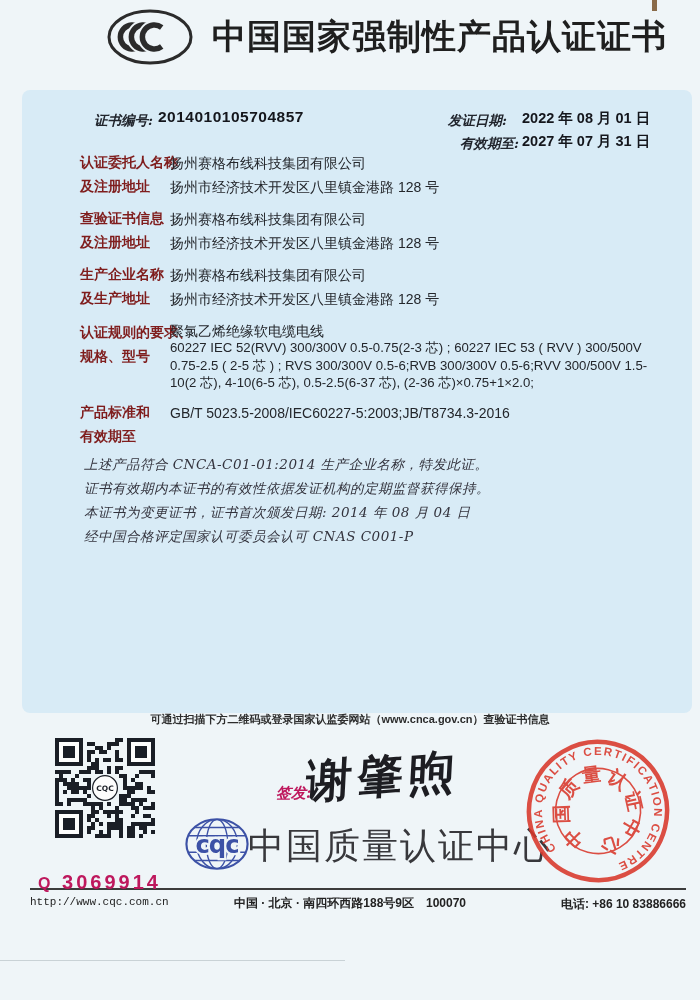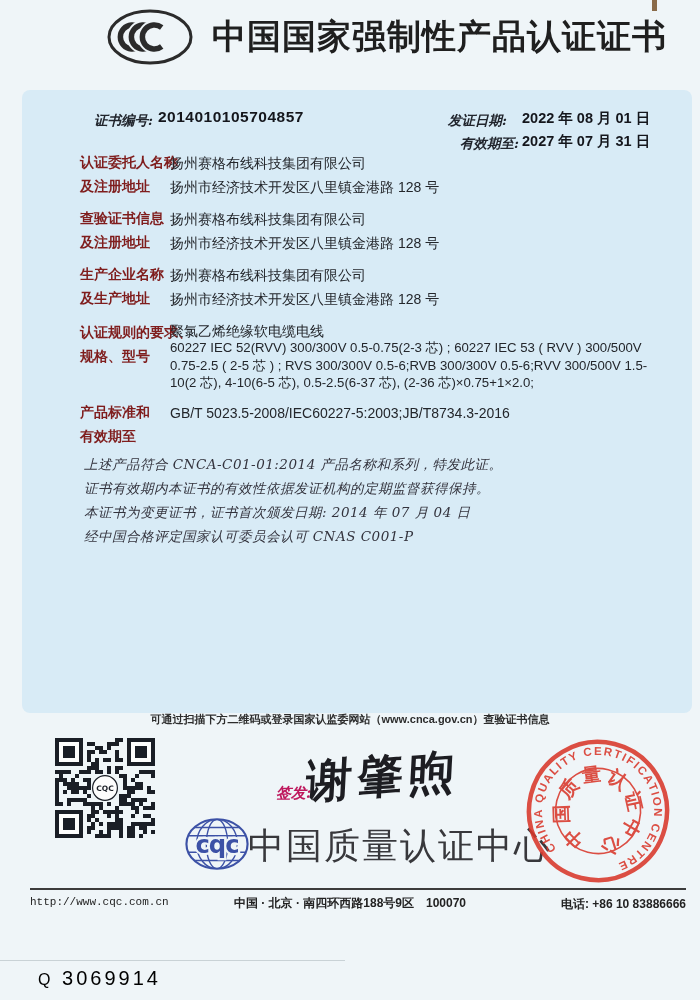--- a/index.html
+++ b/index.html
@@ -60,22 +60,22 @@
     position:absolute; left:248px; top:822px;
     font-size:36px; font-weight:500; color:#38383c; letter-spacing:2px; white-space:nowrap;
   }
   .seal { position:absolute; left:523px; top:736px; opacity:.88; }
   
   .footer-line { position:absolute; left:30px; top:888px; width:656px; height:2px; background:#3c3c3c; }
   .footer-url { position:absolute; left:30px; top:896px; font-family:"Liberation Mono","DejaVu Sans Mono",monospace; font-size:11px; color:#222; }
   .footer-addr { position:absolute; left:0; top:895px; width:700px; text-align:center; font-size:12px; font-weight:600; color:#222; }
   .footer-phone { position:absolute; right:14px; top:896px; font-size:12px; font-weight:600; color:#222;padding-left:11px; }
   .serial {
-    position:absolute; left:38px; top:967px;
-    color:#000000; font-weight:400; letter-spacing:3px;
+    position:absolute; left:38px; top:871px;
+    color:#be185d; font-weight:700; letter-spacing:3px;
     font-size:20px; white-space:nowrap;
   }
   .serial .q { font-size:16px; }
   .faint-line { position:absolute; left:0; top:960px; width:345px; height:1px; background:#c9d2d6; }
 </style>
 </head>
 <body>
 
 <div class="header">
   <svg class="ccc-logo" width="92" height="62" viewBox="0 0 92 62">
@@ -118,23 +118,23 @@
 
   <span class="flabel" style="top:234px">认证规则的要求、</span>
   <span class="flabel" style="top:258px">规格、型号</span>
   <span class="fvalue" style="top:233px">聚氯乙烯绝缘软电缆电线</span>
   <div class="specs">60227 IEC 52(RVV) 300/300V 0.5-0.75(2-3 芯) ; 60227 IEC 53 ( RVV ) 300/500V 0.75-2.5 ( 2-5 芯 ) ; RVS 300/300V 0.5-6;RVB 300/300V 0.5-6;RVV 300/500V 1.5-10(2 芯),  4-10(6-5 芯), 0.5-2.5(6-37 芯), (2-36 芯)×0.75+1×2.0;</div>
 
   <span class="flabel" style="top:314px">产品标准和</span>
   <span class="flabel" style="top:338px">有效期至</span>
   <span class="fvalue" style="top:315px">GB/T 5023.5-2008/IEC60227-5:2003;JB/T8734.3-2016</span>
 
-  <span class="statement-line kai" style="top:366px">上述产品符合 CNCA-C01-01:2014 产品名称和系列，特发此证。</span>
+  <span class="statement-line kai" style="top:366px">上述产品符合 CNCA-C01-01:2014 生产企业名称，特发此证。</span>
   <span class="statement-line kai" style="top:390px">证书有效期内本证书的有效性依据发证机构的定期监督获得保持。</span>
-  <span class="statement-line kai" style="top:414px">本证书为变更证书，证书首次颁发日期: 2014 年 07 月 04 日</span>
+  <span class="statement-line kai" style="top:414px">本证书为变更证书，证书首次颁发日期: 2014 年 08 月 04 日</span>
   <span class="statement-line kai" style="top:438px">经中国合格评定国家认可委员会认可 CNAS C001-P</span>
 </div>
 
 <div class="verify-note">可通过扫描下方二维码或登录国家认监委网站（www.cnca.gov.cn）查验证书信息</div>
 
 <svg id="qr" class="qr-wrap" viewBox="0 0 100 100">
     <rect x="60" y="0" width="4" height="4" fill="#1a1e26"></rect>
     <rect x="64" y="0" width="4" height="4" fill="#1a1e26"></rect>
     <rect x="32" y="4" width="4" height="4" fill="#1a1e26"></rect>
     <rect x="36" y="4" width="4" height="4" fill="#1a1e26"></rect>

